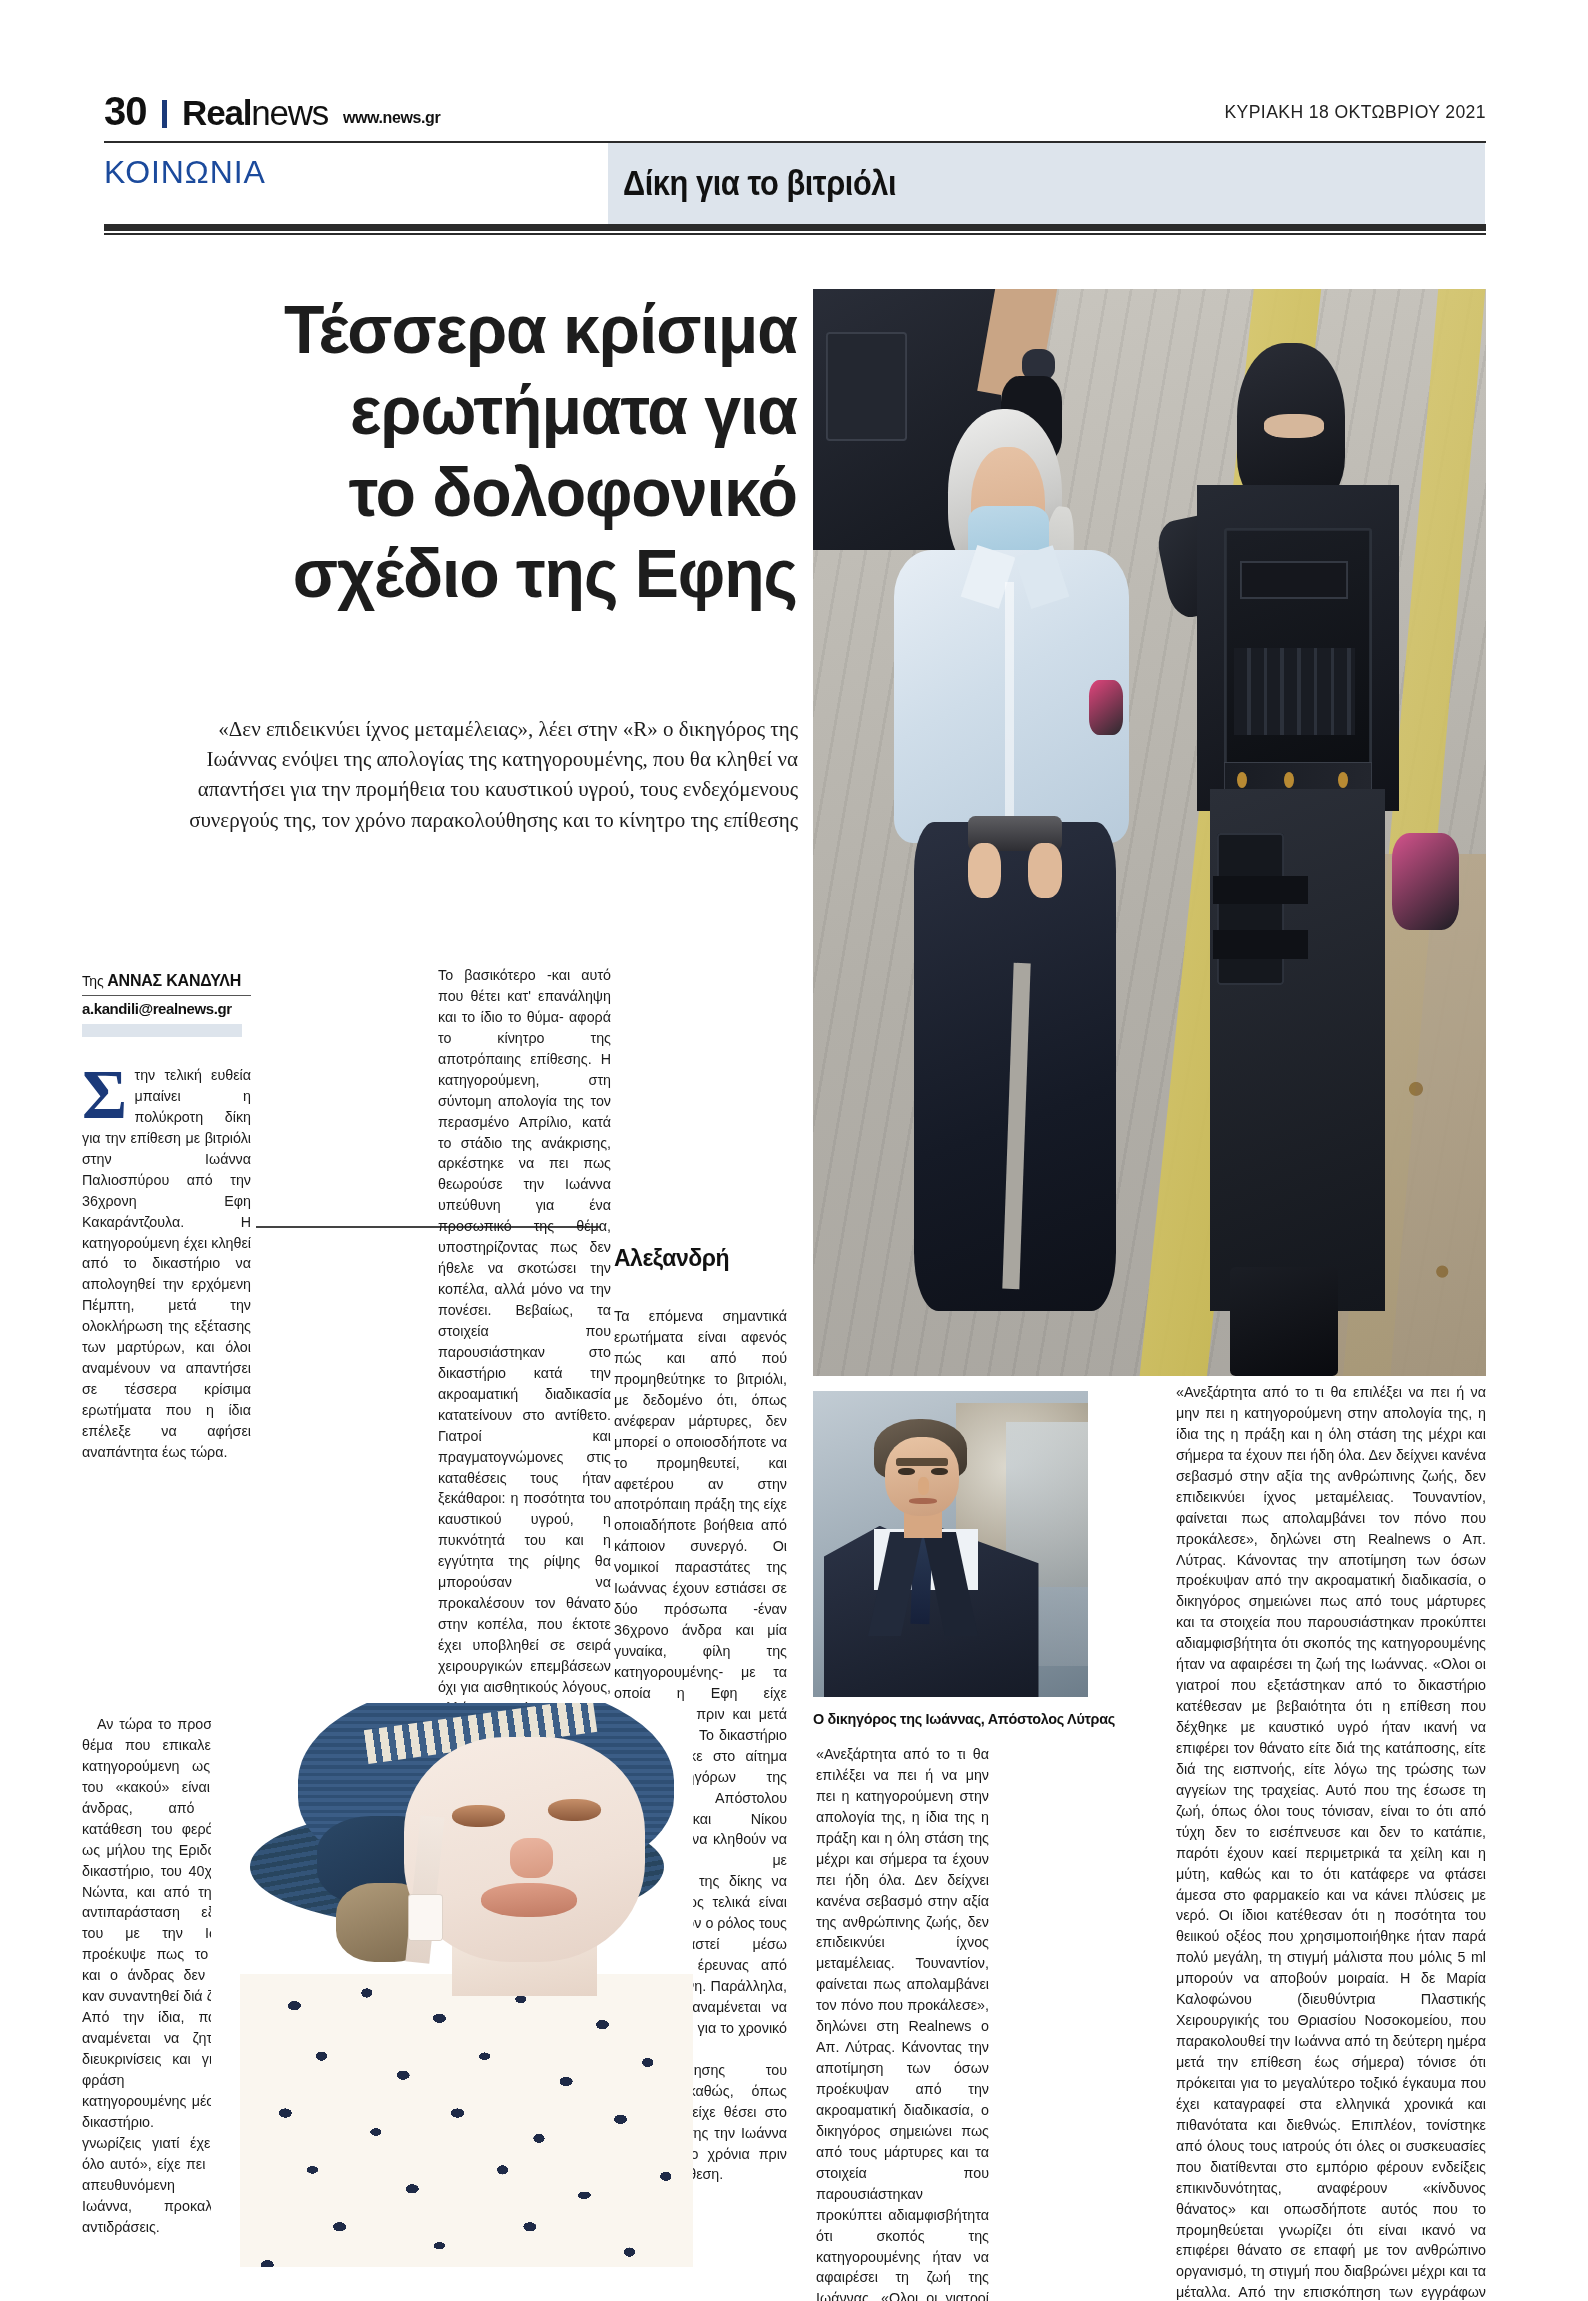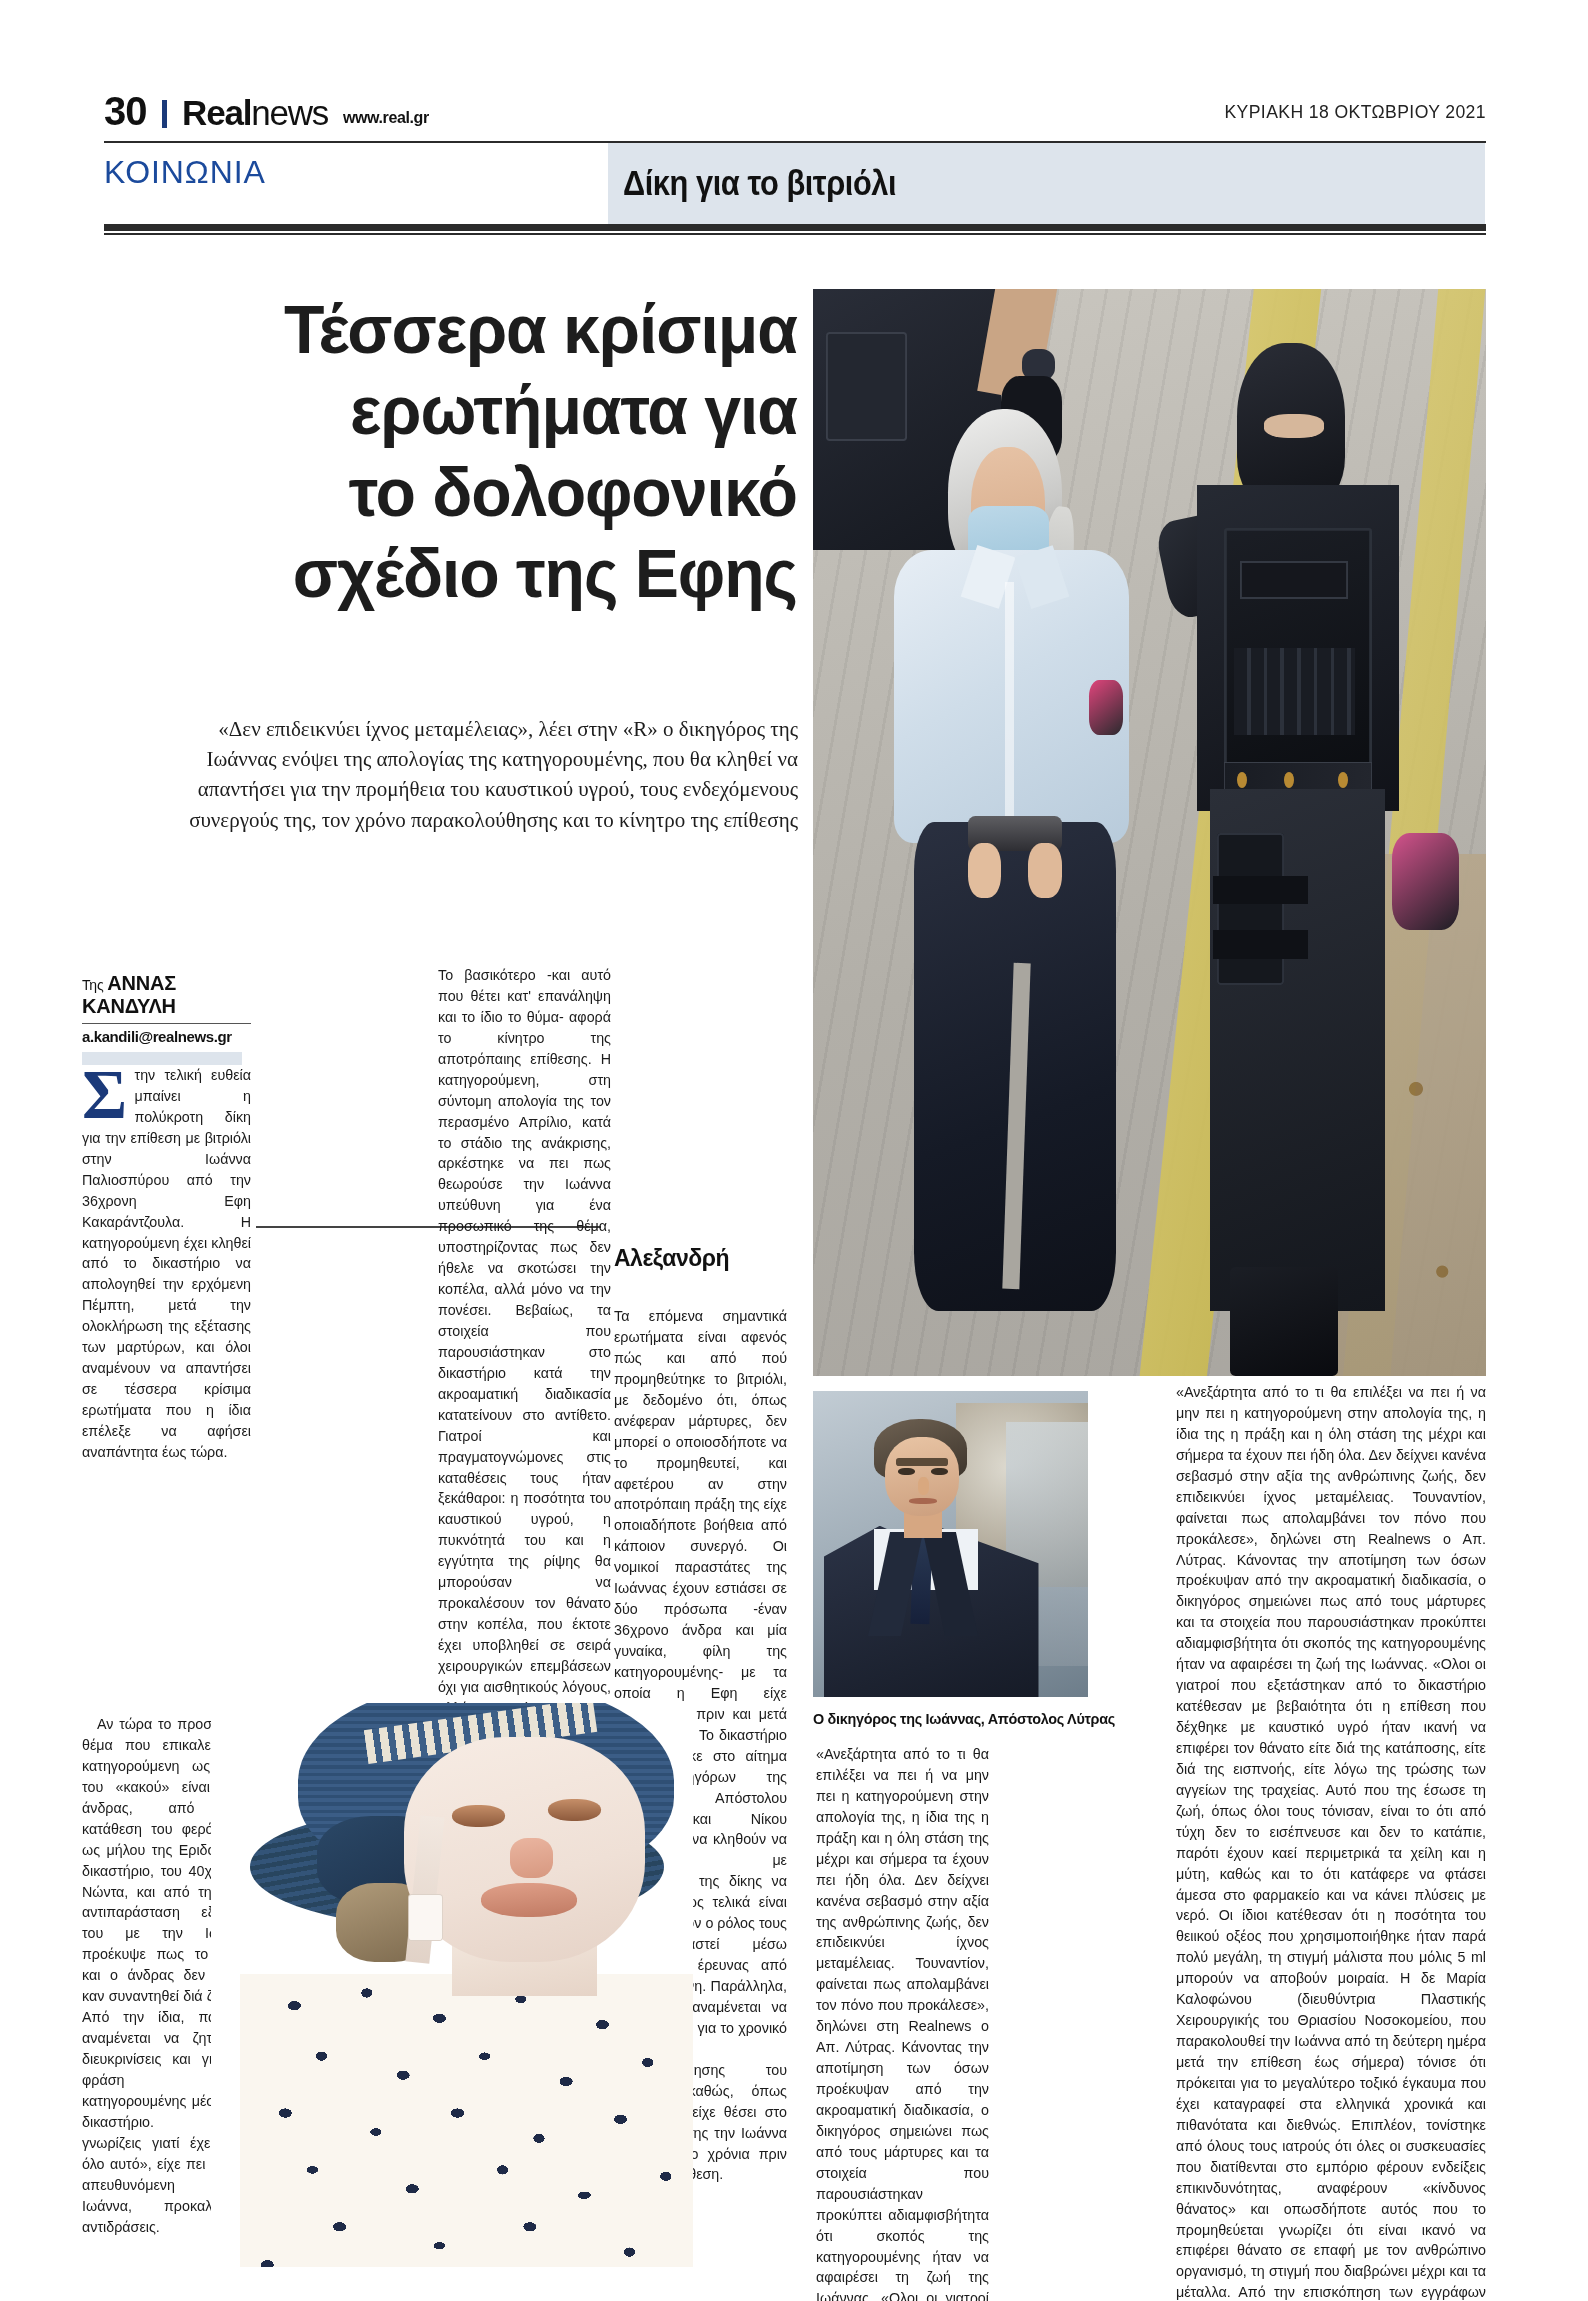--- a/index.html
+++ b/index.html
@@ -46,21 +46,21 @@
   .deck{
     position:absolute;left:186px;top:714px;width:612px;
     text-align:right;
     font-family:"Liberation Serif", serif;
     font-size:21px;line-height:1.44;color:#1d1d1d;
   }
 
   
   .byline{position:absolute;left:82px;top:972px;width:186px;}
   .byline .l1{font-size:14px;color:#111;letter-spacing:-0.2px;}
-  .byline .l1 b{font-size:20px;font-weight:bold;letter-spacing:-0.2px;}
+  .byline .l1 b{font-size:16px;font-weight:bold;letter-spacing:-0.2px;}
   .byline .bline{width:169px;height:1.9px;background:#555;margin:4.6px 0 3.7px 0;}
   .byline .l2{font-size:15px;font-weight:bold;color:#111;letter-spacing:-0.4px;}
   .byline .swatch{width:160px;height:13px;background:#dde4ec;margin-top:6.5px;}
 
   
   .col{position:absolute;font-size:14.3px;line-height:1.465;color:#1b1b1b;text-align:justify;}
   .col p{margin:0 0 0 0;text-indent:15px;}
   .col p.noind{text-indent:0;}
 
   .c1{left:82px;top:1065px;width:169px;}
@@ -264,21 +264,21 @@
 </head>
 <body>
 
 <div class="page">
 
   <div class="masthead">
     <div class="mh-left">
       <span class="pagenum">30</span>
       <span class="mh-bar"></span>
       <span class="brand"><b>Real</b><span class="light">news</span></span>
-      <span class="siteurl">www.real.gr</span>
+      <span class="siteurl">www.news.gr</span>
     </div>
     <div class="mh-date">ΚΥΡΙΑΚΗ 18 ΟΚΤΩΒΡΙΟΥ 2021</div>
   </div>
   <div class="rule-top"></div>
 
   <div class="band"></div>
   <div class="kicker">ΚΟΙΝΩΝΙΑ</div>
   <div class="bandtitle">Δίκη για το βιτριόλι</div>
   <div class="rule-thick"></div>
   <div class="rule-thin"></div>

